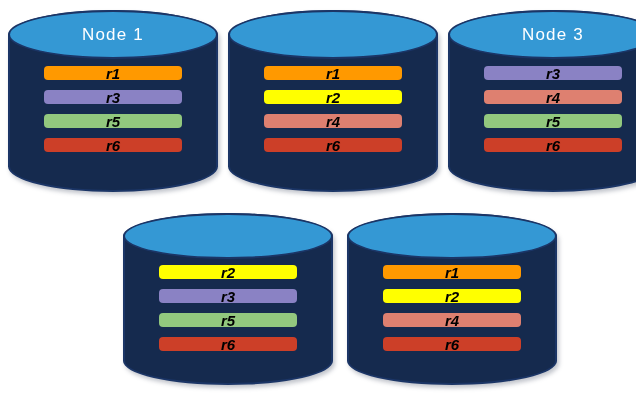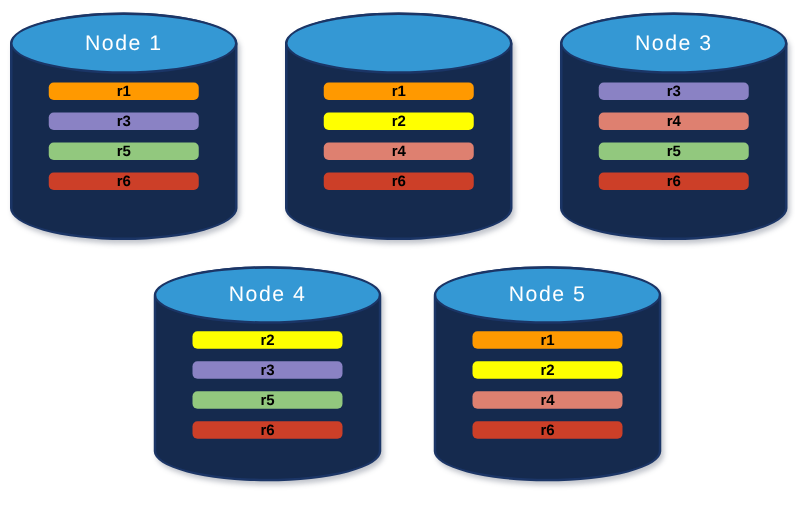--- a/index.html
+++ b/index.html
@@ -18,20 +18,21 @@
     position: absolute;
     left: 0;
     top: 0;
     width: 636px;
     height: 408px;
   }
 
   
   .node {
     position: absolute;
+    padding-left: 28px;
   }
   .cyl-body {
     position: absolute;
     left: 0;
     top: 0;
     width: 100%;
     height: 100%;
     background: #152A4E;
     border: 2px solid #1b3566;
     border-radius: 50% / 14%;
@@ -80,24 +81,25 @@
   }
   .replica-bar {
     width: 66%;
     height: 14px;
     border-radius: 4px;
     margin-bottom: 10px;
     display: flex;
     align-items: center;
     justify-content: center;
     color: #000000;
-    font-size: 12px;
+    font-size: 15px;
     font-weight: bold;
     line-height: 1;
     box-sizing: border-box;
+    font-style: italic;
   }
   .replica-bar:last-child { margin-bottom: 13px; }
 </style>
 </head>
 <body>
 
 <div id="canvas" style="background: rgb(255, 255, 255);">
     <div class="node" style="left: 8px; top: 10px; width: 182px; height: 182px;">
       <div class="cyl-body" style="background: rgb(21, 42, 78); border-color: rgb(27, 53, 102);"></div>
       <div class="cyl-top" style="background: rgb(52, 152, 212); border-color: rgb(27, 53, 102);"></div>
@@ -126,32 +128,30 @@
       <div class="replica-list" style="top: 56px;">
         <div class="replica-bar" style="background: rgb(138, 130, 196); color: rgb(0, 0, 0);">r3</div>
         <div class="replica-bar" style="background: rgb(222, 128, 112); color: rgb(0, 0, 0);">r4</div>
         <div class="replica-bar" style="background: rgb(146, 200, 126); color: rgb(0, 0, 0);">r5</div>
         <div class="replica-bar" style="background: rgb(204, 63, 40); color: rgb(0, 0, 0);">r6</div>
       </div>
     </div>
     <div class="node" style="left: 123px; top: 213px; width: 182px; height: 172px;">
       <div class="cyl-body" style="background: rgb(21, 42, 78); border-color: rgb(27, 53, 102);"></div>
       <div class="cyl-top" style="background: rgb(52, 152, 212); border-color: rgb(27, 53, 102);"></div>
-      <div class="node-label" style="color: rgb(255, 255, 255);">Node 4</div>
       <div class="replica-list" style="top: 52px;">
         <div class="replica-bar" style="background: rgb(255, 255, 0); color: rgb(0, 0, 0);">r2</div>
         <div class="replica-bar" style="background: rgb(138, 130, 196); color: rgb(0, 0, 0);">r3</div>
         <div class="replica-bar" style="background: rgb(146, 200, 126); color: rgb(0, 0, 0);">r5</div>
         <div class="replica-bar" style="background: rgb(204, 63, 40); color: rgb(0, 0, 0);">r6</div>
       </div>
     </div>
     <div class="node" style="left: 347px; top: 213px; width: 182px; height: 172px;">
       <div class="cyl-body" style="background: rgb(21, 42, 78); border-color: rgb(27, 53, 102);"></div>
       <div class="cyl-top" style="background: rgb(52, 152, 212); border-color: rgb(27, 53, 102);"></div>
-      <div class="node-label" style="color: rgb(255, 255, 255);">Node 5</div>
       <div class="replica-list" style="top: 52px;">
         <div class="replica-bar" style="background: rgb(255, 153, 0); color: rgb(0, 0, 0);">r1</div>
         <div class="replica-bar" style="background: rgb(255, 255, 0); color: rgb(0, 0, 0);">r2</div>
         <div class="replica-bar" style="background: rgb(222, 128, 112); color: rgb(0, 0, 0);">r4</div>
         <div class="replica-bar" style="background: rgb(204, 63, 40); color: rgb(0, 0, 0);">r6</div>
       </div>
     </div>
   </div>
 
 </body></html>

